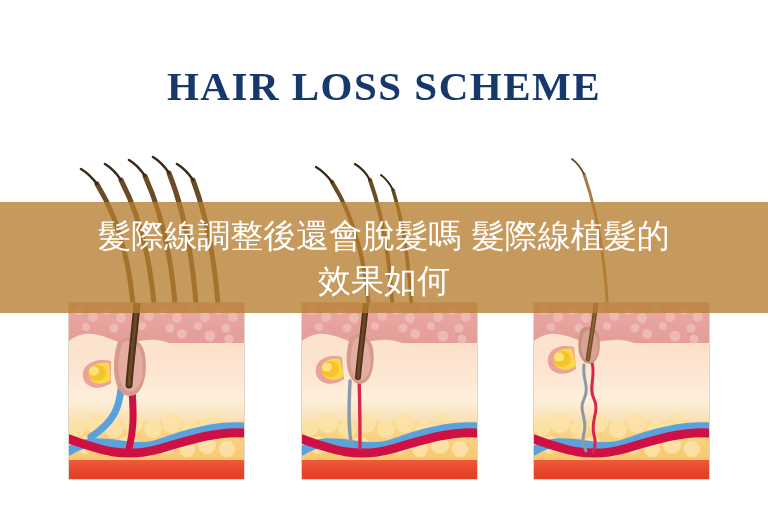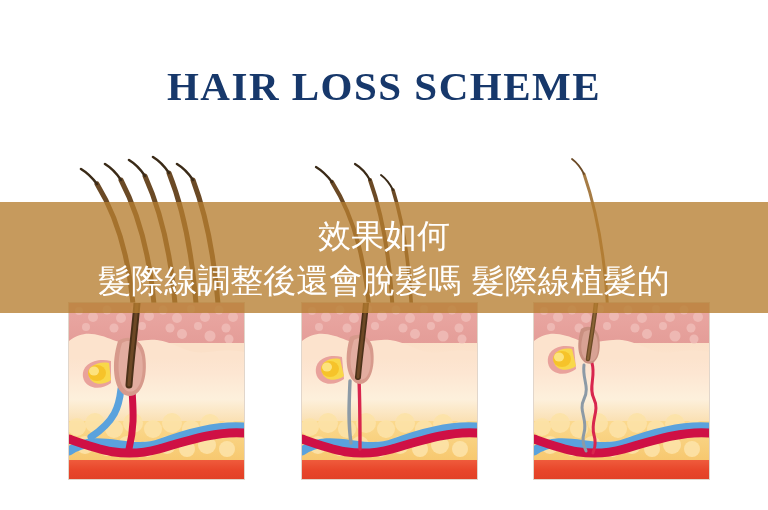--- a/index.html
+++ b/index.html
@@ -324,17 +324,17 @@
           <path d="M62 0 C 60 20, 56 40, 54 56" stroke="#6b4a26" stroke-width="4.5" fill="none" stroke-linecap="round"></path>
           <path d="M62 0 C 60 20, 56 40, 54 56" stroke="#8a6336" stroke-width="2" fill="none" stroke-linecap="round"></path>
         </svg>
       </div>
     </div>
 
   </div>
 
   <div id="band"></div>
   <div id="caption">
+    <div>髮際線調整後還會脫髮嗎 髮際線植髮的</div>
     <div>效果如何</div>
-    <div>髮際線調整後還會脫髮嗎 髮際線植髮的</div>
   </div>
 
 </div>
 
 </body></html>

